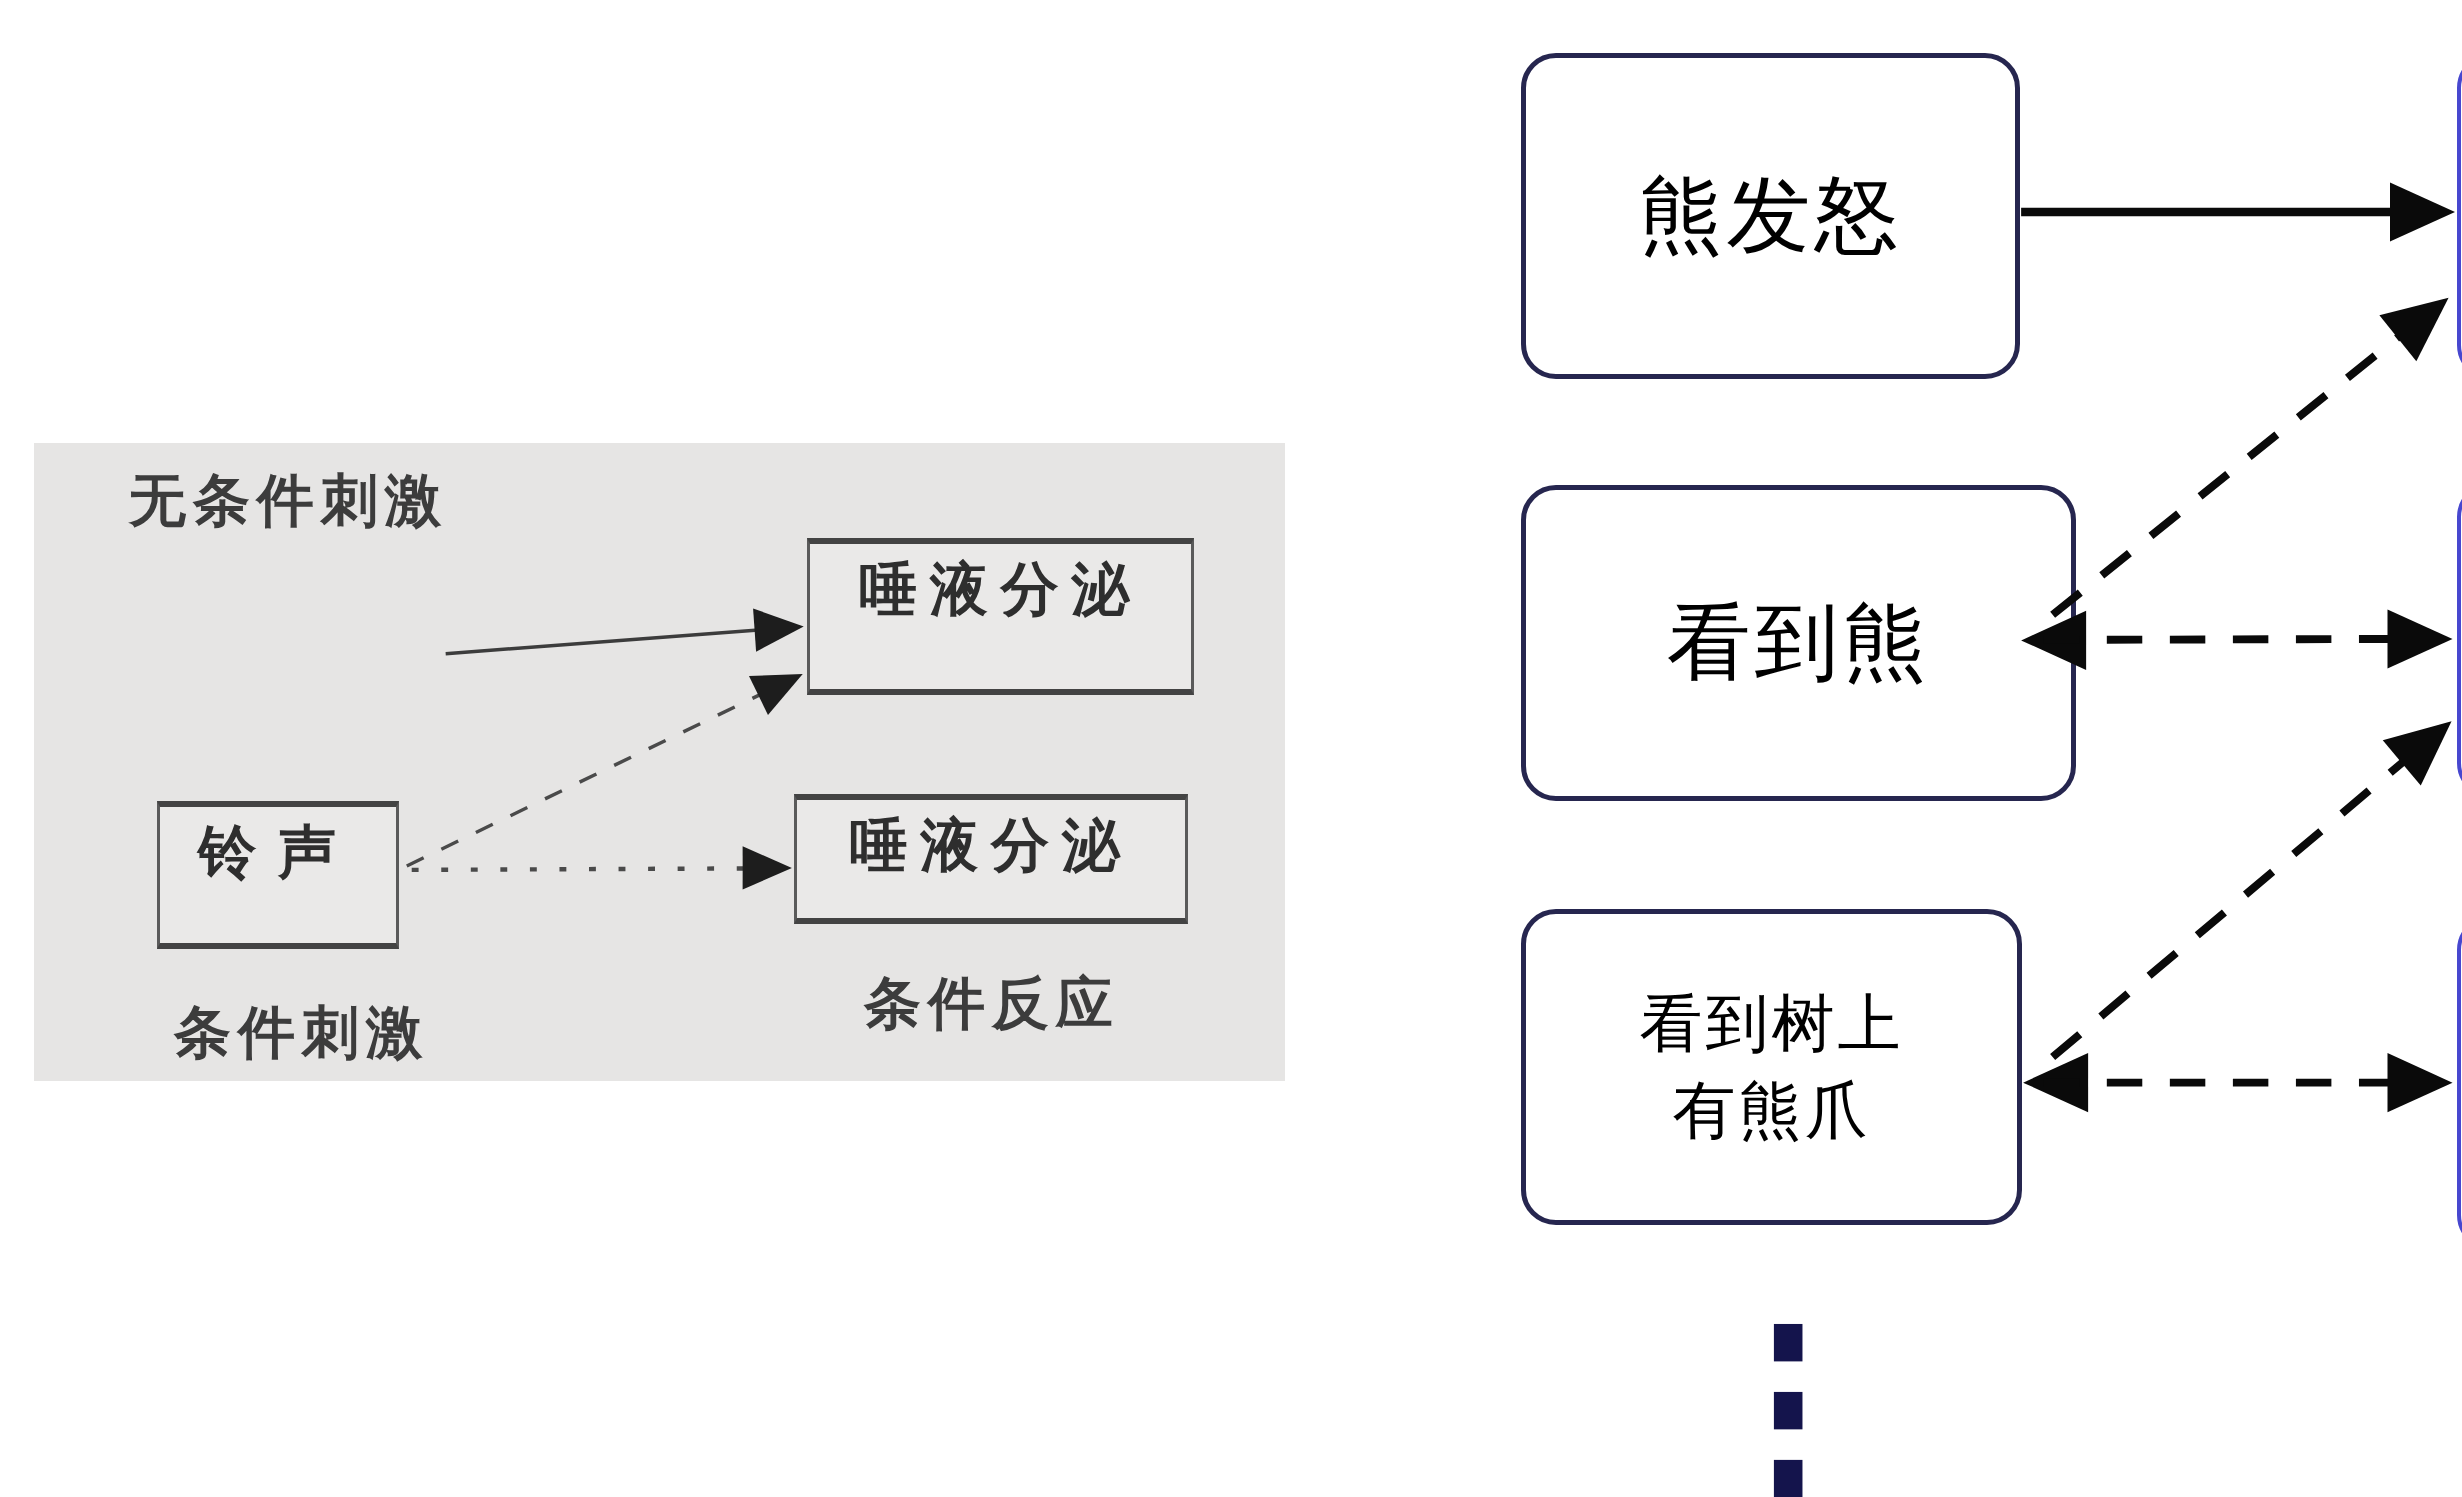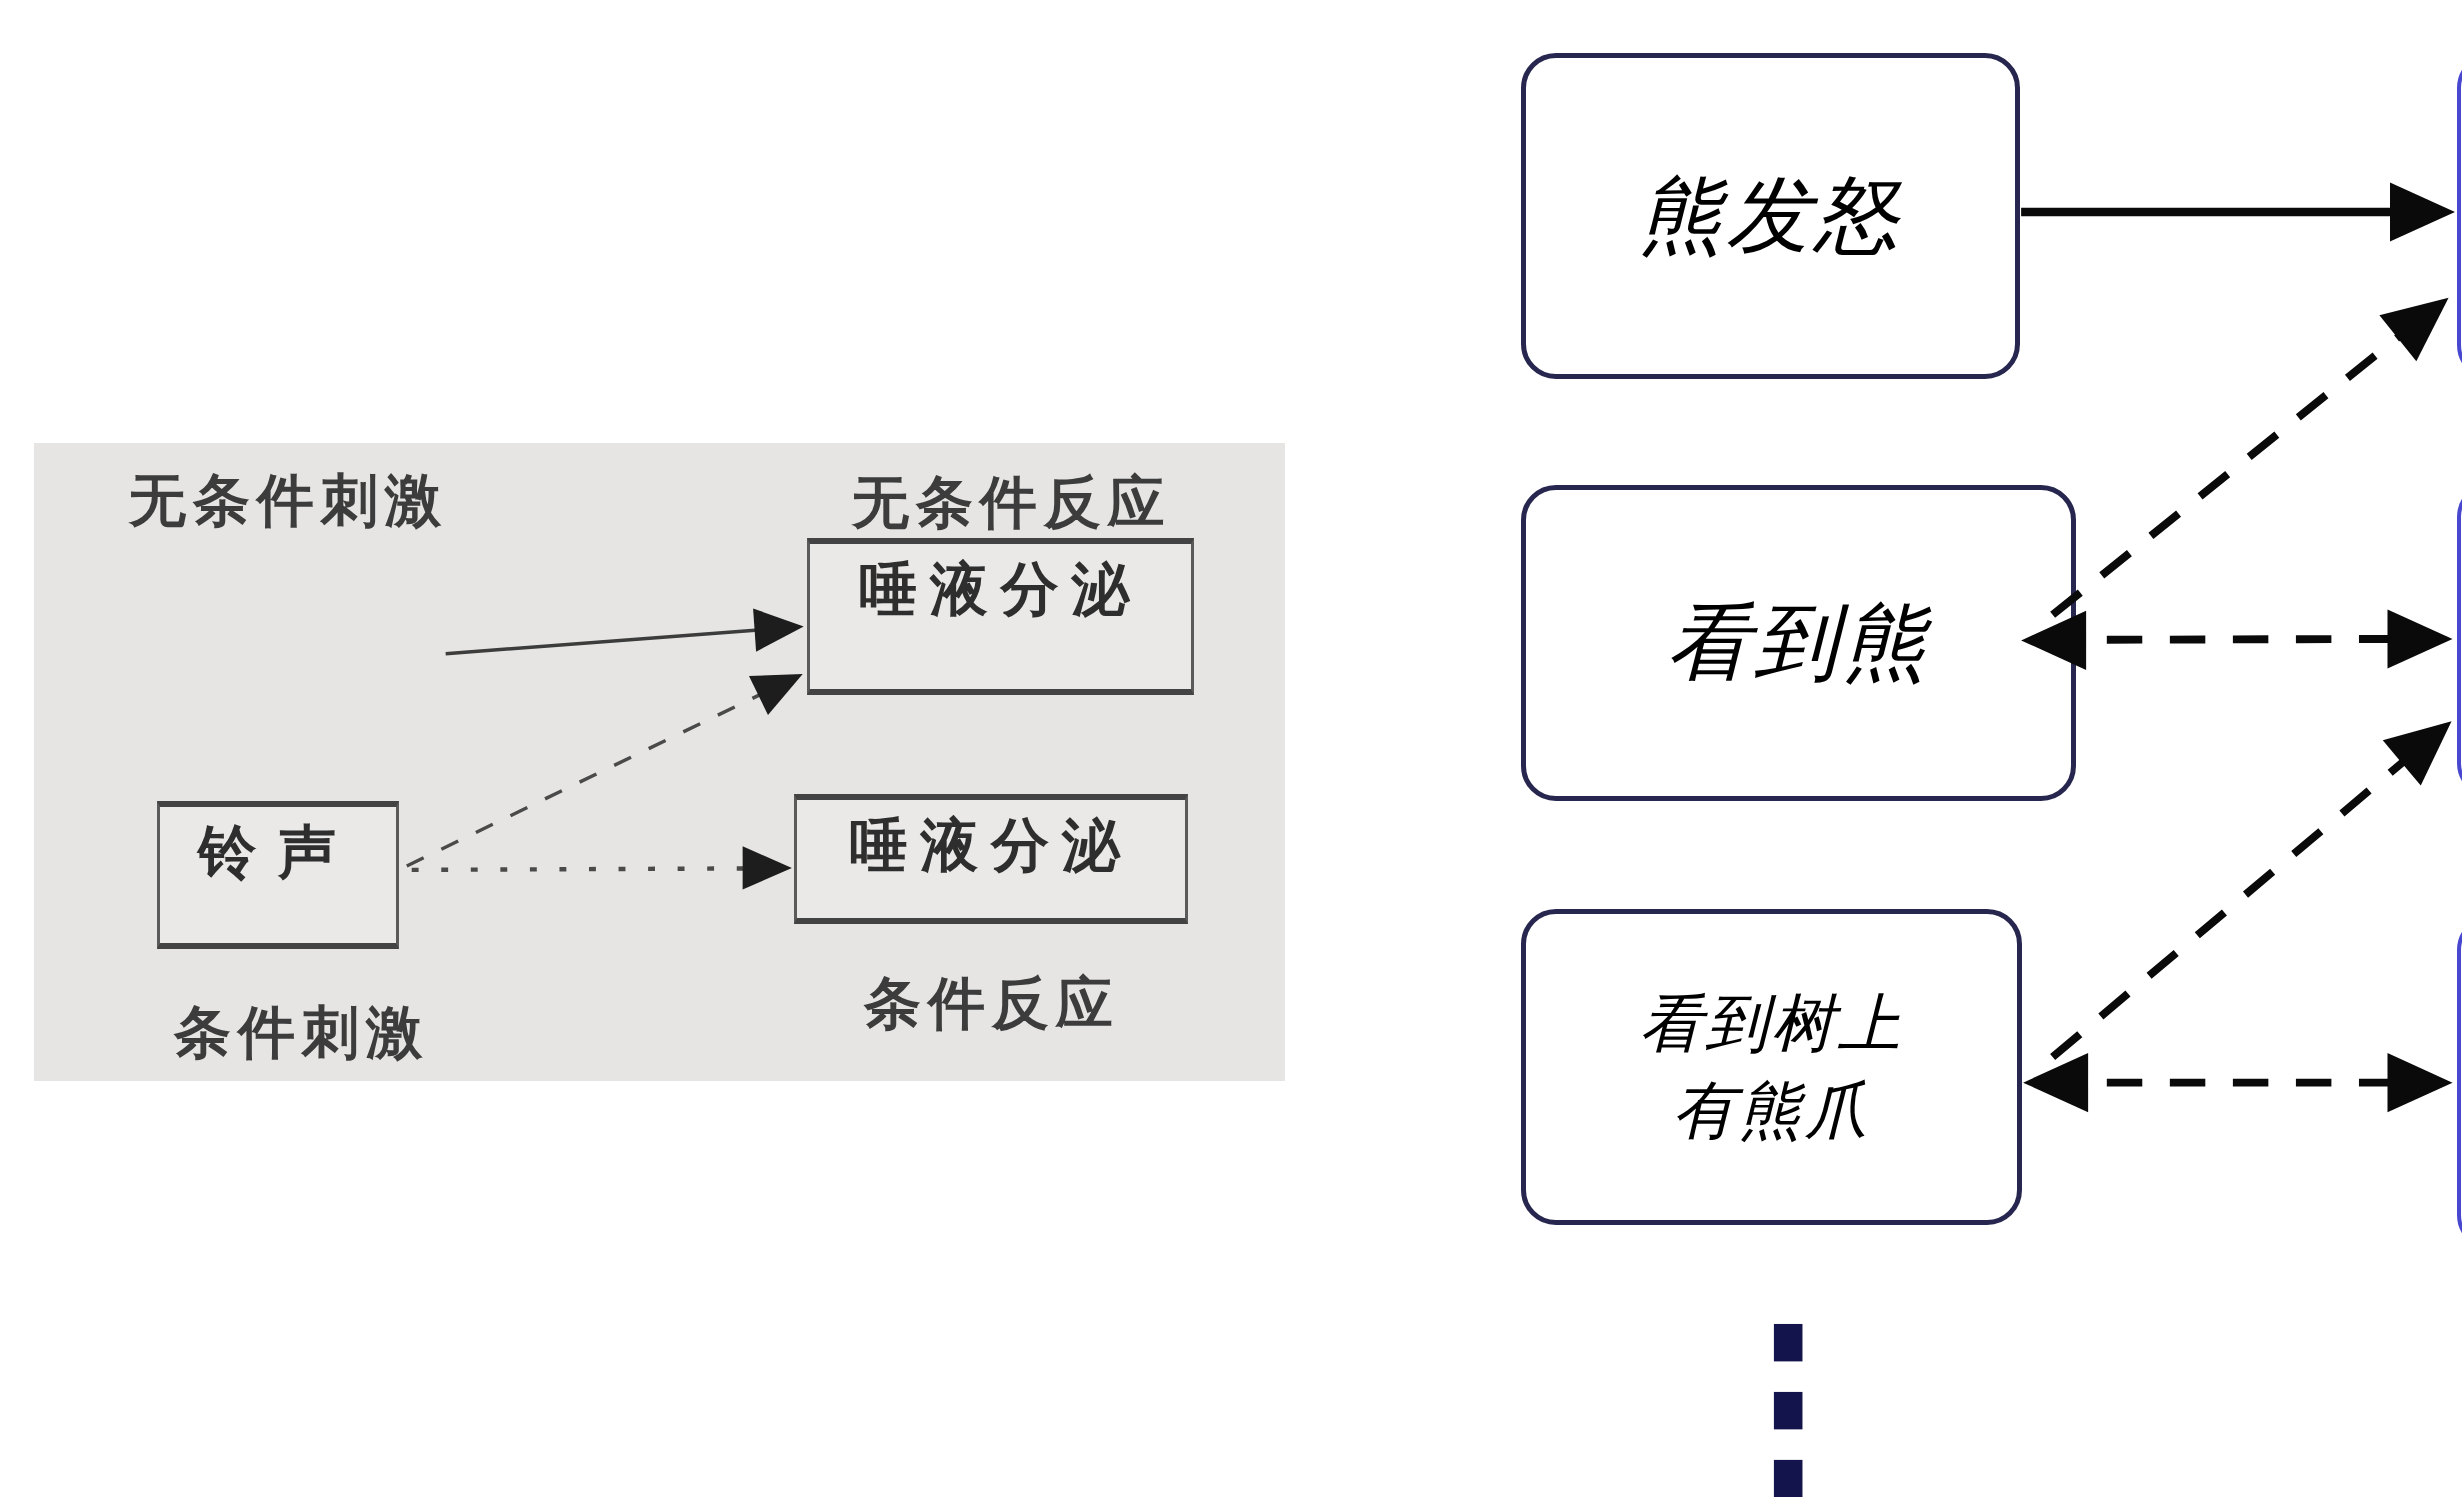--- a/index.html
+++ b/index.html
@@ -12,38 +12,37 @@
   .plabel{position:absolute;font-size:57px;font-weight:600;color:#3c3c3c;
           letter-spacing:6.9px;white-space:nowrap;}
   .pbox{position:absolute;background:#eae9e8;border-left:3.4px solid #5a5a5a;border-right:3.4px solid #5a5a5a;
         border-top:6.9px solid #434343;border-bottom:6.9px solid #434343;box-sizing:border-box;
         display:flex;justify-content:center;align-items:flex-start;padding-top:6.9px;
         font-size:58px;font-weight:600;color:#2e2e2e;white-space:nowrap;}
 
   
   .node{position:absolute;background:#ffffff;box-sizing:border-box;border-radius:35px;
         display:flex;align-items:center;justify-content:center;text-align:center;color:#000;}
-  .node.dark{border:5.4px solid #26264f;font-style:italic;}
+  .node.dark{border:5.4px solid #26264f;}
   .node.blue{border:4.9px solid #4747cf;}
   .cjk-big{font-size:84px;letter-spacing:3.9px;font-family:"Liberation Sans",sans-serif;}
   .cjk-two{font-size:63px;line-height:1.38;letter-spacing:3px;white-space:pre-line;
            font-family:"Liberation Sans",sans-serif;}
   .reward-text{font-size:88px;font-weight:700;font-family:"DejaVu Serif","Liberation Serif",serif;}
   .math-text{font-size:95px;font-style:italic;font-family:"DejaVu Serif","Liberation Serif",serif;}
 </style>
 </head>
 <body>
 
 <div class="canvas">
 
   <div class="panel">
 
     <div class="plabel" style="left:59px;top:19.7px;margin-left:36px;">无条件刺激</div>
 
-    <div class="plabel" style="left:818px;top:21.7px;">无条件反应</div>
 
     <div class="plabel" style="left:140px;top:544px;margin-top:8px;">条件刺激</div>
 
     <div class="plabel" style="left:830px;top:523px;">条件反应</div>
 
 
     <div class="pbox" style="left:773px;top:95px;width:387px;height:157px;letter-spacing:12.8px;">
       <span>唾液分泌</span>
     </div>
 

